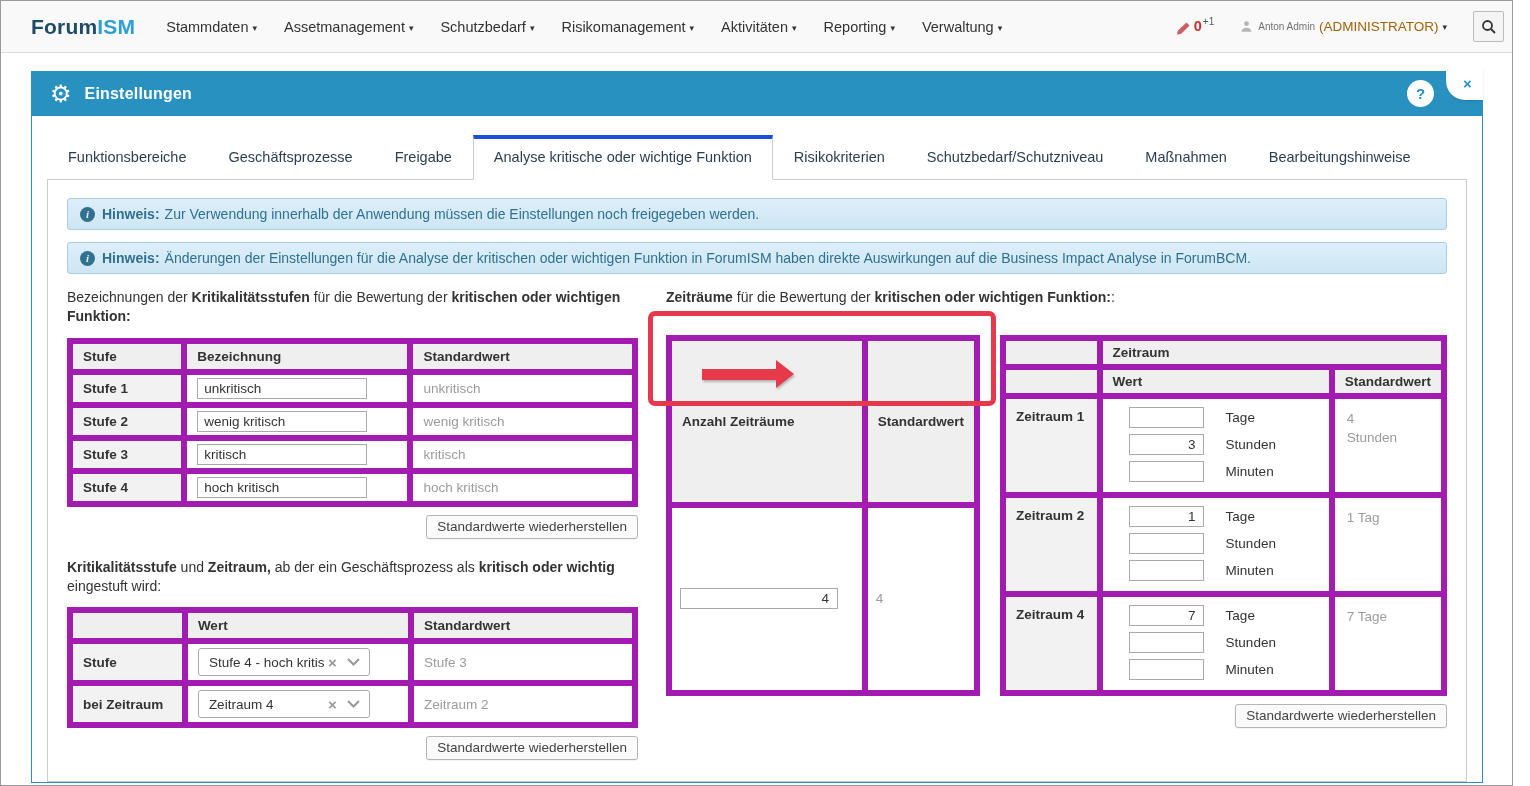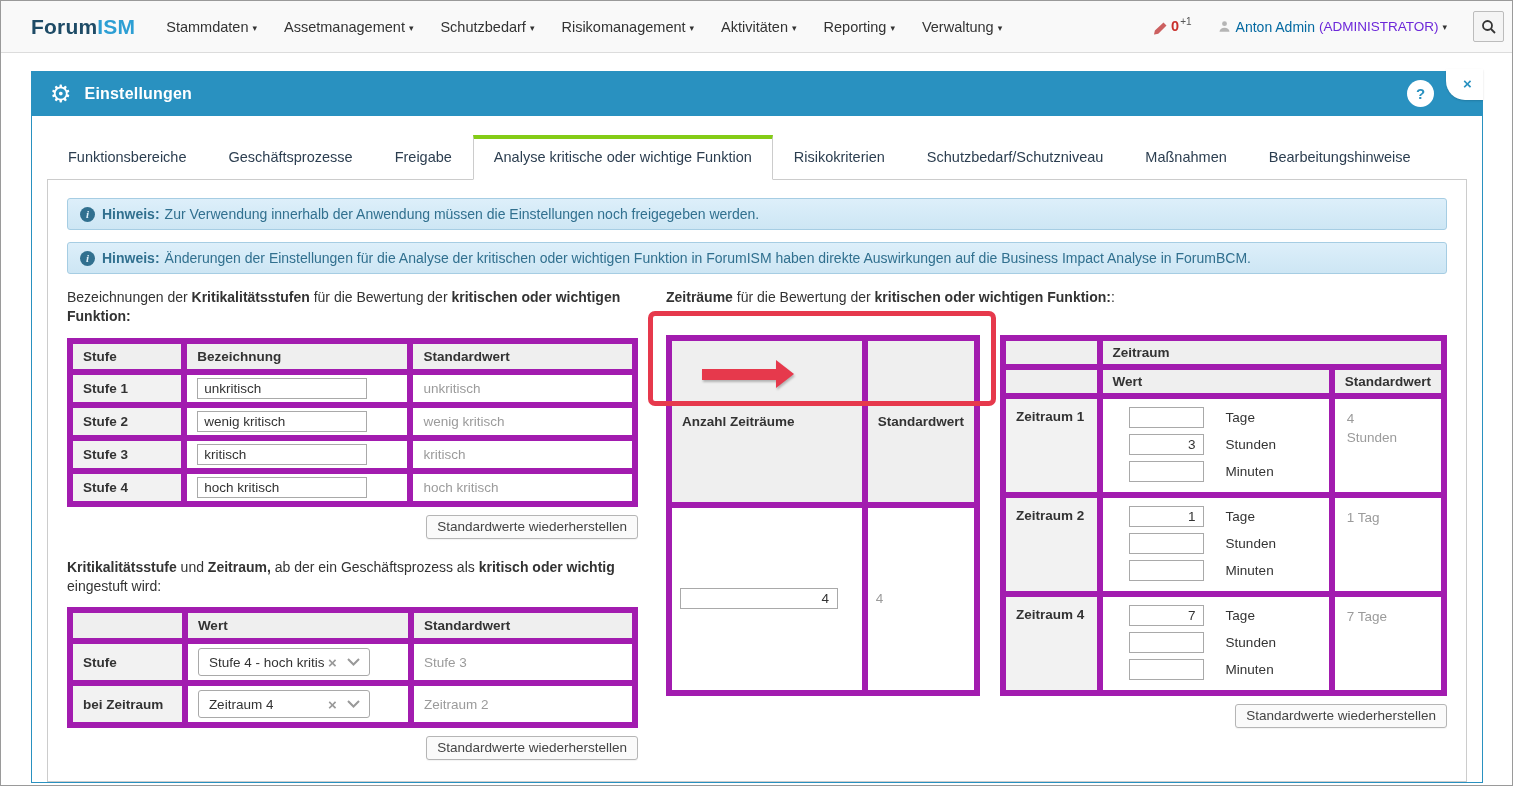--- a/index.html
+++ b/index.html
@@ -15,37 +15,37 @@
   .menu { display:flex; margin-left:31px; gap:27px; align-items:center; }
   .menu-item { font-size:14.5px; color:#333; cursor:pointer; white-space:nowrap; }
   .menu-item .caret, .user .caret { font-size:9px; color:#333; margin-left:4px; vertical-align:1px; }
   .nav-right { margin-left:auto; display:flex; align-items:center; margin-right:8px; }
   .edit-indicator { display:flex; align-items:flex-start; cursor:pointer; margin-right:26px; }
   .pencil-icon { width:15px; height:15px; margin-top:3px; }
   .edit-count { color:#c9302c; font-weight:bold; font-size:14.5px; margin-left:3px; }
   .edit-sup { color:#555; font-size:10px; margin-left:1px; margin-top:-2px; }
   .user { display:flex; align-items:center; cursor:pointer; margin-right:26px; }
   .person-icon { width:13px; height:13px; margin-right:5px; }
-  .user-name { font-size:14px; color:#0369a1; }
-  .user-role { font-size:13.5px; color:#6d28d9; margin-left:4px; }
+  .user-name { font-size:10px; color:#737373; }
+  .user-role { font-size:13.5px; color:#a16207; margin-left:4px; }
   .search-btn { width:31px; height:31px; border:1px solid #bcbcbc; background:#f4f4f4; border-radius:2px; display:flex; align-items:center; justify-content:center; cursor:pointer; }
 
   
   .panel { position:absolute; top:70px; left:30px; right:29px; bottom:2px; background:#fff; border:1px solid #2991c0; }
   .panel-header { height:44px; background:#2991c0; display:flex; align-items:center; position:relative; }
   .gear-icon { color:#fff; font-size:24px; margin-left:18px; line-height:1; }
   .panel-title { color:#fff; font-size:16px; font-weight:bold; margin-left:13px; letter-spacing:.2px; }
   .help-btn { position:absolute; right:48px; top:8px; width:27px; height:27px; border-radius:50%; background:#fff; color:#2991c0; font-weight:bold; font-size:15px; display:flex; align-items:center; justify-content:center; cursor:pointer; }
   .close-btn { position:absolute; right:-1px; top:-3px; width:37px; height:31px; background:#fff; border-bottom-left-radius:19px; display:flex; align-items:center; justify-content:center; cursor:pointer; box-shadow:0 1px 2px rgba(0,0,0,.15); }
   .close-btn span { color:#2991c0; font-weight:bold; font-size:15px; margin-left:6px; margin-top:-3px; }
 
   
   .tabs { display:flex; margin:19px 15px 0; position:relative; z-index:2; }
   .tab { padding:10px 20px 13px; font-size:14.5px; color:#2c3e50; cursor:pointer; border:1px solid transparent; border-top:4px solid transparent; white-space:nowrap; }
-  .tab.active { background:#fff; border-left-color:#ccc; border-right-color:#ccc; border-top:4px solid #84cc16; margin-bottom:-1px; }
+  .tab.active { background:#fff; border-left-color:#ccc; border-right-color:#ccc; border-top:4px solid #1d4ed8; margin-bottom:-1px; }
   .tab-content { margin:0 15px; border:1px solid #ccc; height:603px; background:#fff; position:relative; }
 
   
   .hint { margin:18px 19px 0; border:1px solid #a6cde3; border-radius:3px; background:linear-gradient(#ddeffa,#cde6f4); color:#31708f; font-size:14px; padding:7px 12px; display:flex; align-items:center; }
   .hint + .hint { margin-top:12px; }
   .hint .b { font-weight:normal; }
   .info-badge { display:inline-flex; width:15px; height:15px; border-radius:50%; background:#31708f; color:#dff0fa; font-size:11px; font-weight:bold; font-style:italic; align-items:center; justify-content:center; margin-right:7px; flex:none; font-family:"Liberation Serif", serif; }
   .hint-label { font-weight:bold; margin-right:5px; }
 
   

